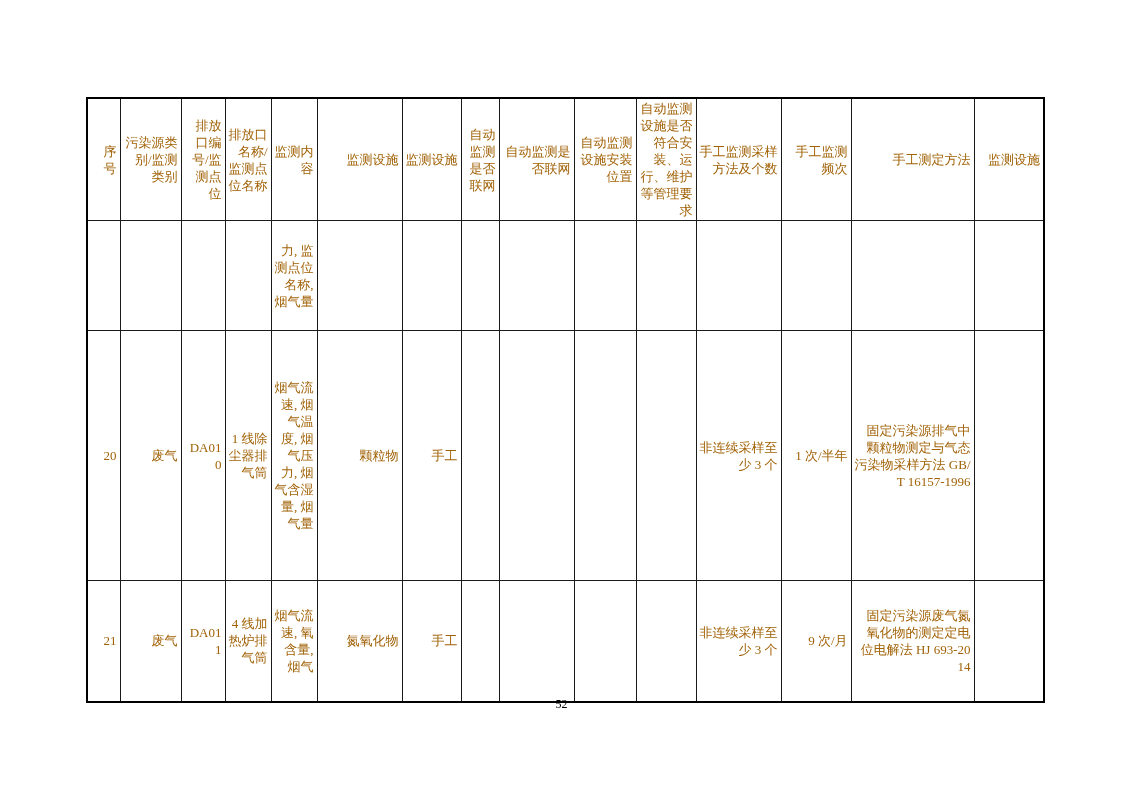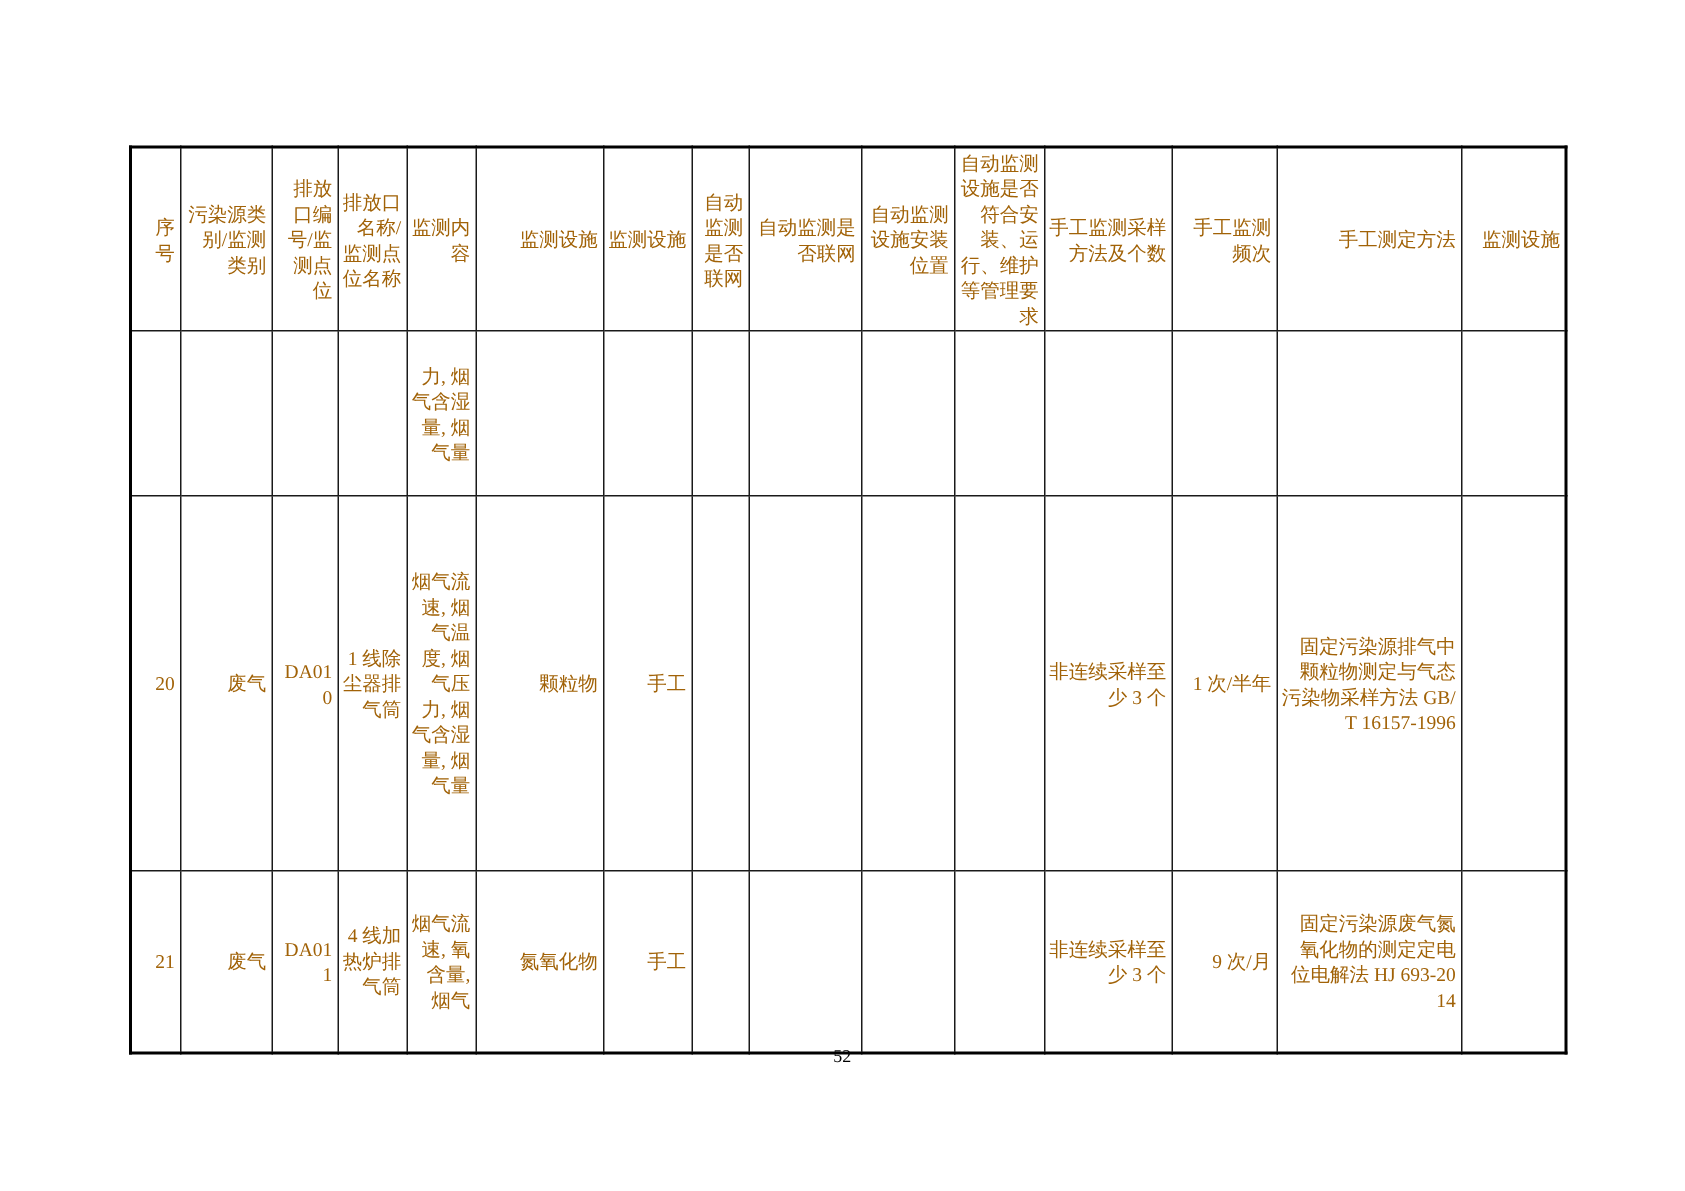--- a/index.html
+++ b/index.html
@@ -94,21 +94,21 @@
         <th>手工测定方法</th>
         <th>监测设施</th>
       </tr>
     </thead>
     <tbody>
       <tr class="r-cont">
         <td></td>
         <td></td>
         <td></td>
         <td></td>
-        <td>力, 烟气含湿量, 烟气量</td>
+        <td>力, 监测点位名称, 烟气量</td>
         <td></td>
         <td></td>
         <td></td>
         <td></td>
         <td></td>
         <td></td>
         <td></td>
         <td></td>
         <td></td>
         <td></td>

